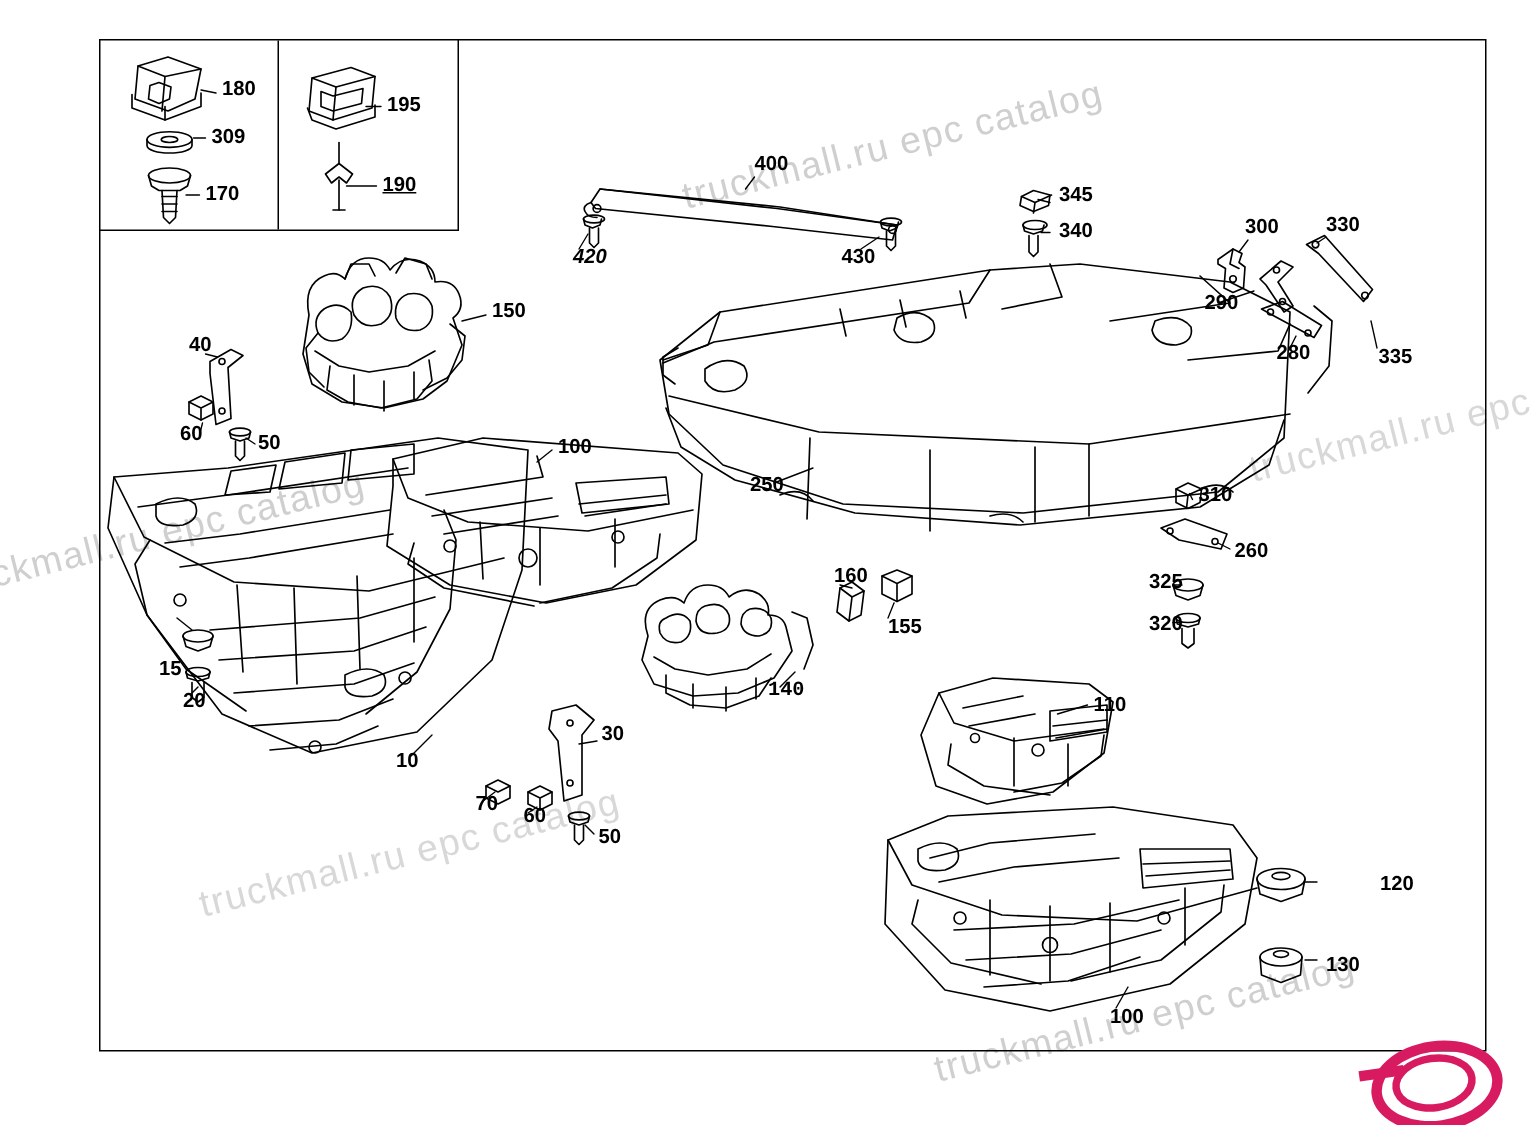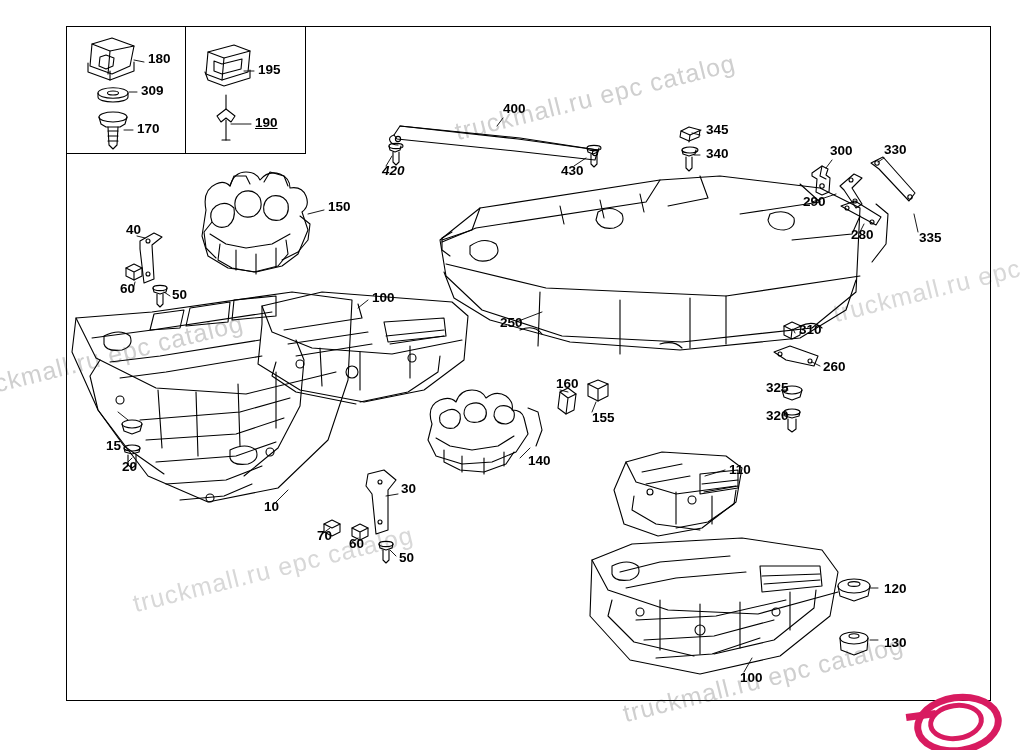--- a/index.html
+++ b/index.html
@@ -439,28 +439,28 @@
       <div class="lbl b" style="left: 372px; top: 290px;">100</div>
       <div class="lbl b" style="left: 500px; top: 315px;">250</div>
       <div class="lbl b" style="left: 799px; top: 322px;">310</div>
       <div class="lbl b" style="left: 823px; top: 359px;">260</div>
       <div class="lbl b" style="left: 766px; top: 380px;">325</div>
       <div class="lbl b" style="left: 766px; top: 408px;">320</div>
       <div class="lbl b" style="left: 556px; top: 376px;">160</div>
       <div class="lbl b" style="left: 592px; top: 410px;">155</div>
       <div class="lbl b" style="left: 106px; top: 402px; margin-top: 36px;">15</div>
       <div class="lbl b" style="left: 122px; top: 459px;">20</div>
-      <div class="lbl b" style="left: 528px; top: 453px;">140</div>
+      <div class="lbl b" style="left: 512px; top: 453px; font-family: Liberation Mono, monospace;">140</div>
       <div class="lbl b" style="left: 729px; top: 462px;">110</div>
       <div class="lbl b" style="left: 264px; top: 499px;">10</div>
       <div class="lbl b" style="left: 401px; top: 481px;">30</div>
       <div class="lbl b" style="left: 317px; top: 528px;">70</div>
       <div class="lbl b" style="left: 349px; top: 536px;">60</div>
       <div class="lbl b" style="left: 399px; top: 550px;">50</div>
-      <div class="lbl b" style="left: 884px; top: 581px;">120</div>
+      <div class="lbl b" style="left: 920px; top: 581px;">120</div>
       <div class="lbl b" style="left: 884px; top: 635px;">130</div>
       <div class="lbl b" style="left: 740px; top: 670px;">100</div>
     </div>
 
   <div class="brand">
     <div class="ring"></div>
     <div class="ring2"></div>
     <div class="bar"></div>
   </div>
 

